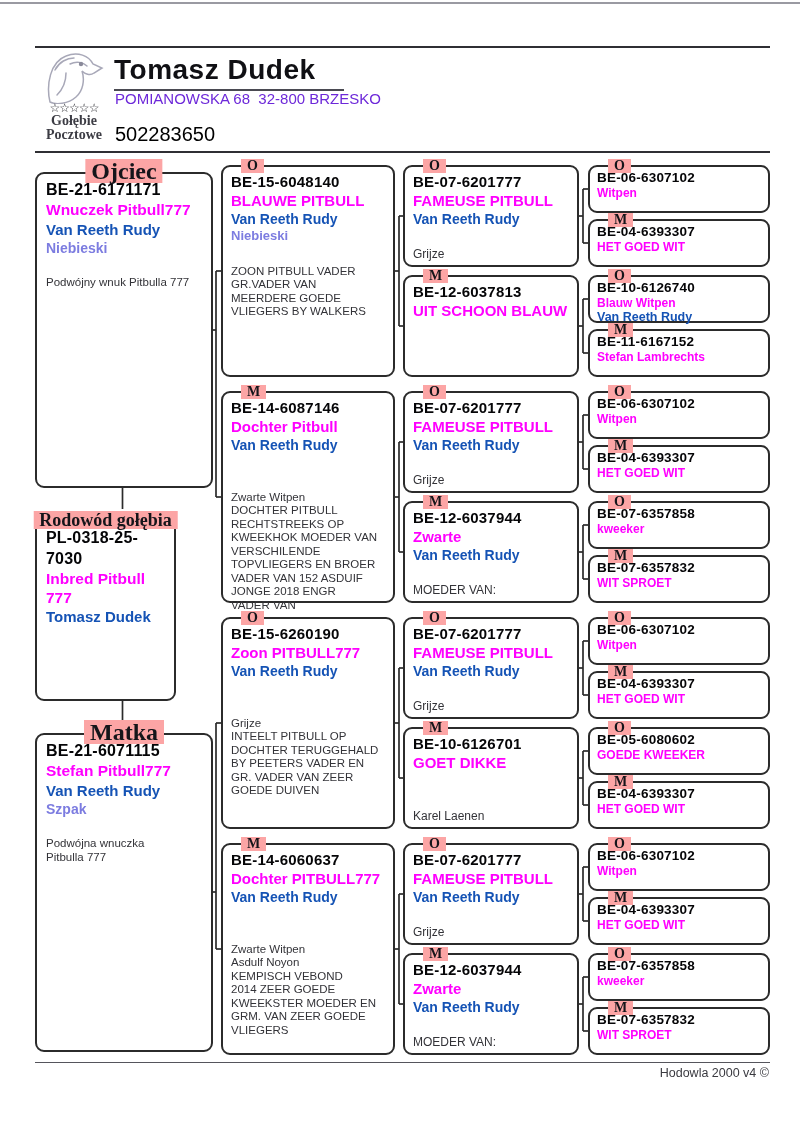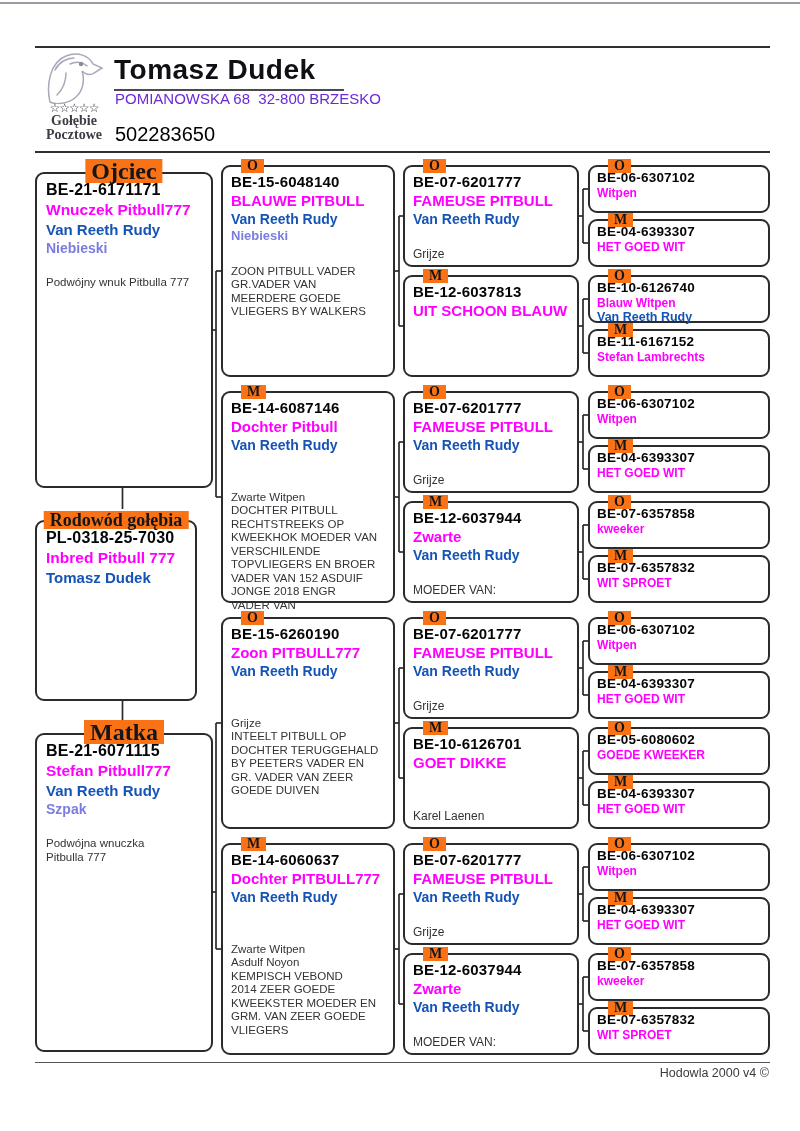--- a/index.html
+++ b/index.html
@@ -24,21 +24,21 @@
   .logo .stars { font-size:12px; color:#2a2a30; letter-spacing:-1px; line-height:1; margin-top:-2px; }
   .logo .l1, .logo .l2 { font-family:"Liberation Serif", serif; font-weight:700; font-size:14px;
     color:#3c3c44; line-height:1.02; }
 
   
   .credit { position:absolute; right:31px; top:1066px; font-size:12.5px; color:#3a3a40; }
 
   
   .pbox { position:absolute; box-sizing:border-box; border:2px solid #2b2b2b; border-radius:9px;
     background:#fff; display:flex; flex-direction:column; padding:5px 8px 4px; }
-  .tab { position:absolute; background:#f97316; font-family:"Liberation Serif", serif; font-weight:700;
+  .tab { position:absolute; background:#fca5a5; font-family:"Liberation Serif", serif; font-weight:700;
     color:#15151a; padding:0 6px; line-height:1; white-space:nowrap; }
   .tab.om { left:18px; top:-8px; font-size:14px; }
   .tab.big { left:50%; transform:translateX(-50%); top:-15px; font-size:24px; }
   .tab.med { left:50%; transform:translateX(-50%); top:-11px; font-size:18px; }
 
   .ring    { font-weight:700; font-size:15px; color:#050507; line-height:1.3; letter-spacing:0.2px; }
   .name    { font-weight:700; font-size:15px; color:#ff00ff; line-height:1.22; }
   .breeder { font-weight:700; font-size:14px; color:#1553b5; line-height:1.3; }
   .trait   { font-weight:700; font-size:13px; color:#7c7ce0; line-height:1.3; min-height:20px; }
   .comment { font-size:11.5px; color:#333338; line-height:1.17; white-space:pre-line; margin-top:17px; }
@@ -155,21 +155,21 @@
 
   <div class="pbox b1" style="left:35px;top:172px;width:178px;height:316px">
     <span class="tab big">Ojciec</span>
     <div class="ring">BE-21-6171171</div>
     <div class="name">Wnuczek Pitbull777</div>
     <div class="breeder">Van Reeth Rudy</div>
     <div class="trait">Niebieski</div>
     <div class="comment">Podwójny wnuk Pitbulla 777</div>
   </div>
 
-  <div class="pbox b1" style="left:35px;top:520px;width:162px;height:181px">
+  <div class="pbox b1" style="left:35px;top:520px;width:141px;height:181px">
     <span class="tab med">Rodowód gołębia</span>
     <div class="ring">PL-0318-25-7030</div>
     <div class="name">Inbred Pitbull 777</div>
     <div class="breeder">Tomasz Dudek</div>
   </div>
 
   <div class="pbox b1" style="left:35px;top:733px;width:178px;height:319px">
     <span class="tab big">Matka</span>
     <div class="ring">BE-21-6071115</div>
     <div class="name">Stefan Pitbull777</div>

